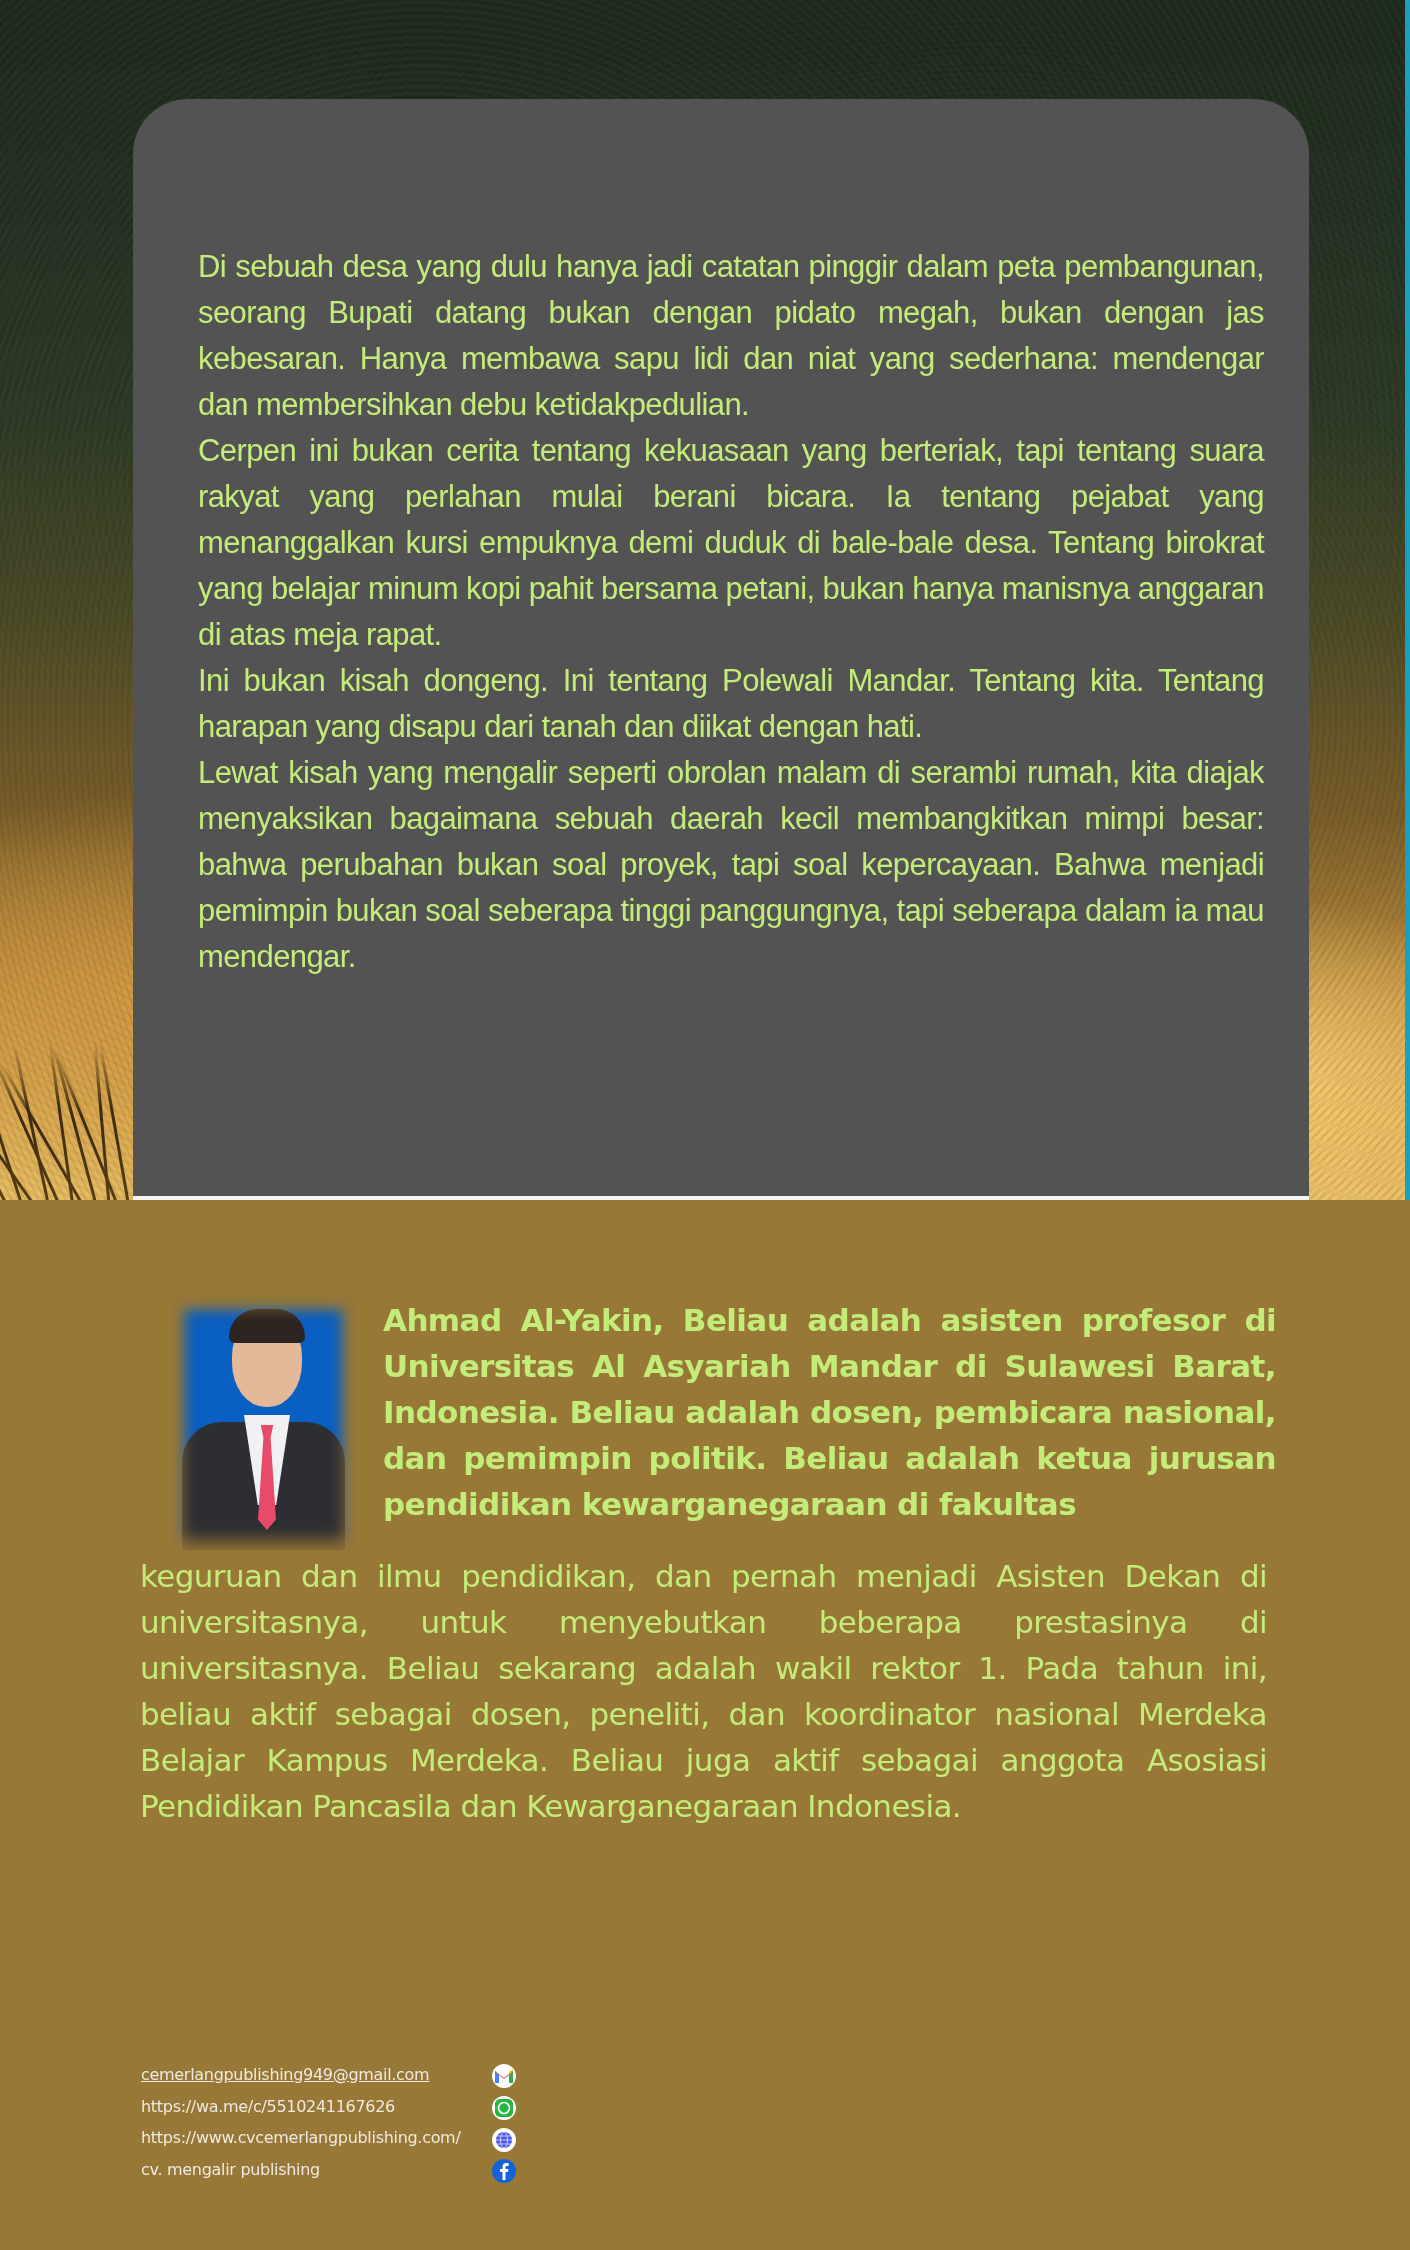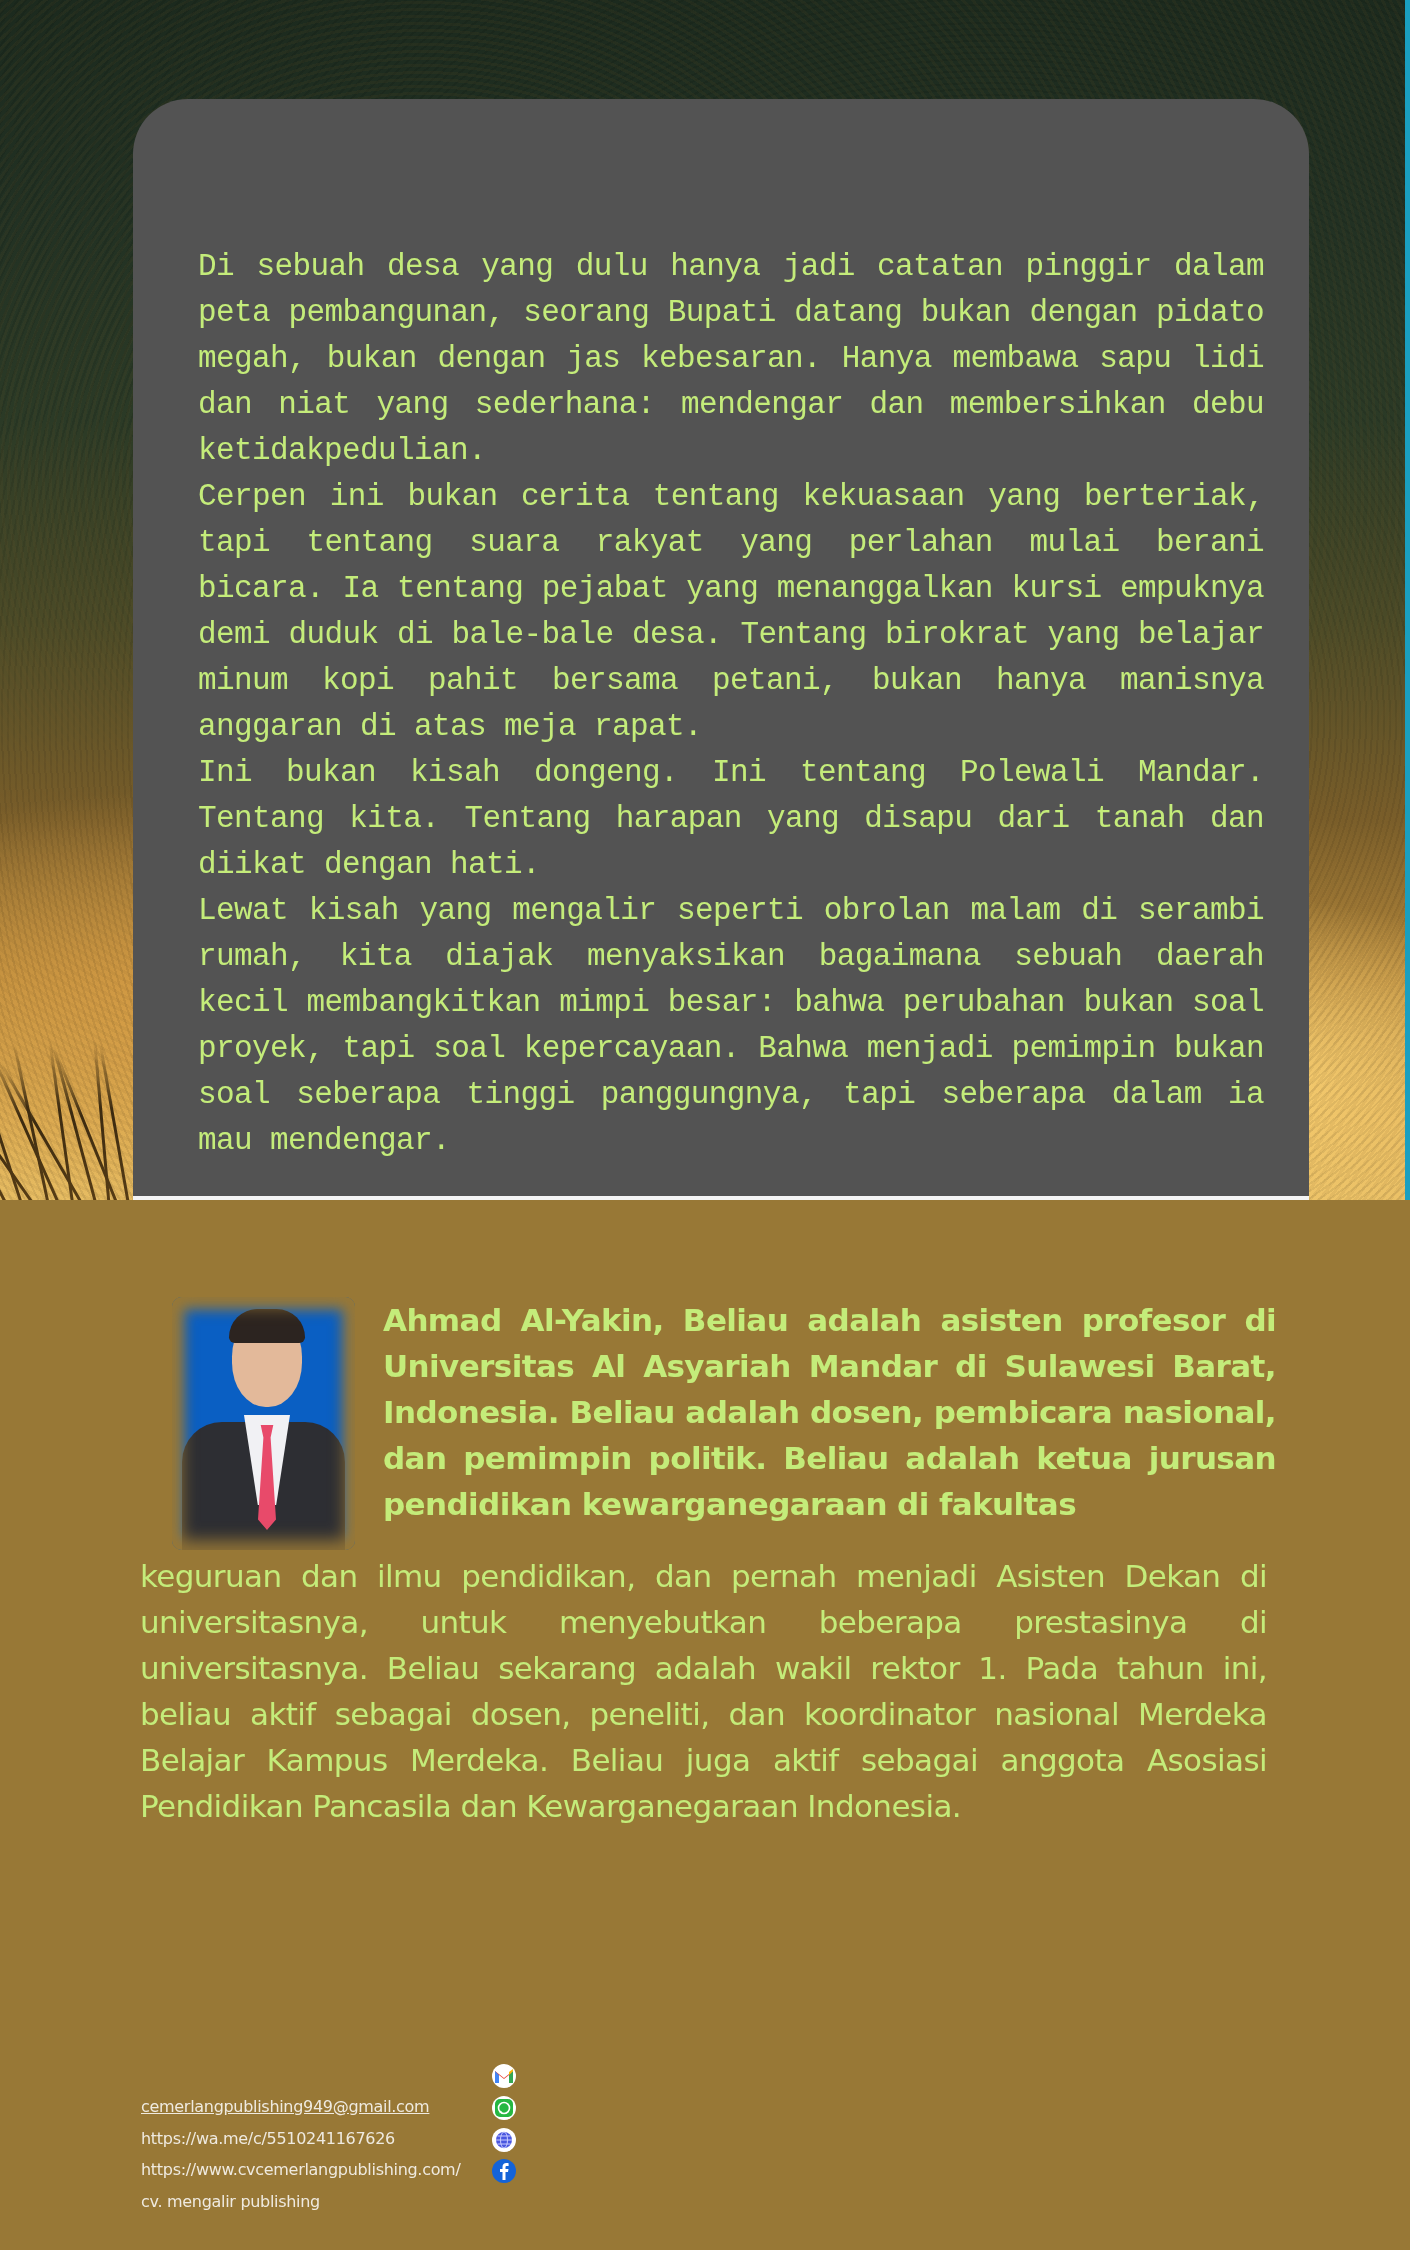--- a/index.html
+++ b/index.html
@@ -43,21 +43,21 @@
       background: #535353;
       border-radius: 55px 55px 0 0;
       border-bottom: 4px solid #f4f4f4;
     }
     .synopsis {
       position: absolute; left: 198px; top: 244px; width: 1066px;
       color: #c4ec7a;
       font-size: 31px;
       line-height: 46px;
       text-align: justify;
-      font-family: Liberation Mono, monospace;
+      font-family: Liberation Sans, sans-serif;
       font-stretch: condensed;
       letter-spacing: -0.6px;
     }
     .synopsis p { margin: 0; }
 
     
     .author-photo {
       position: absolute; left: 172px; top: 1297px; width: 183px; height: 253px;
       border-radius: 10px;
       background: #0a5fc3;
@@ -100,21 +100,21 @@
       position: absolute; left: 140px; top: 1553px; width: 1127px;
       color: #c4ec7a; font-size: 31px; line-height: 46px; text-align: justify;
       font-family: "DejaVu Sans", sans-serif;
       letter-spacing: -0.6px;
     }
 
     
     .contacts { position: absolute; left: 141px; top: 2062px; width: 400px; }
     .contact-row {
       position: absolute; left: 0; height: 24px; width: 380px;
-      display: flex; align-items: center; justify-content: space-between; margin-top: 32px;
+      display: flex; align-items: center; justify-content: space-between;
     }
     .contact-text {
       color: #efeae0; font-size: 16px; font-family: "DejaVu Sans", sans-serif; letter-spacing: -0.3px;
       white-space: nowrap;
     }
     .contact-text.underline { text-decoration: underline; }
     .contact-icon {
       position: absolute; left: 351px; width: 24px; height: 24px; border-radius: 50%;
       display: flex; align-items: center; justify-content: center;
     }

